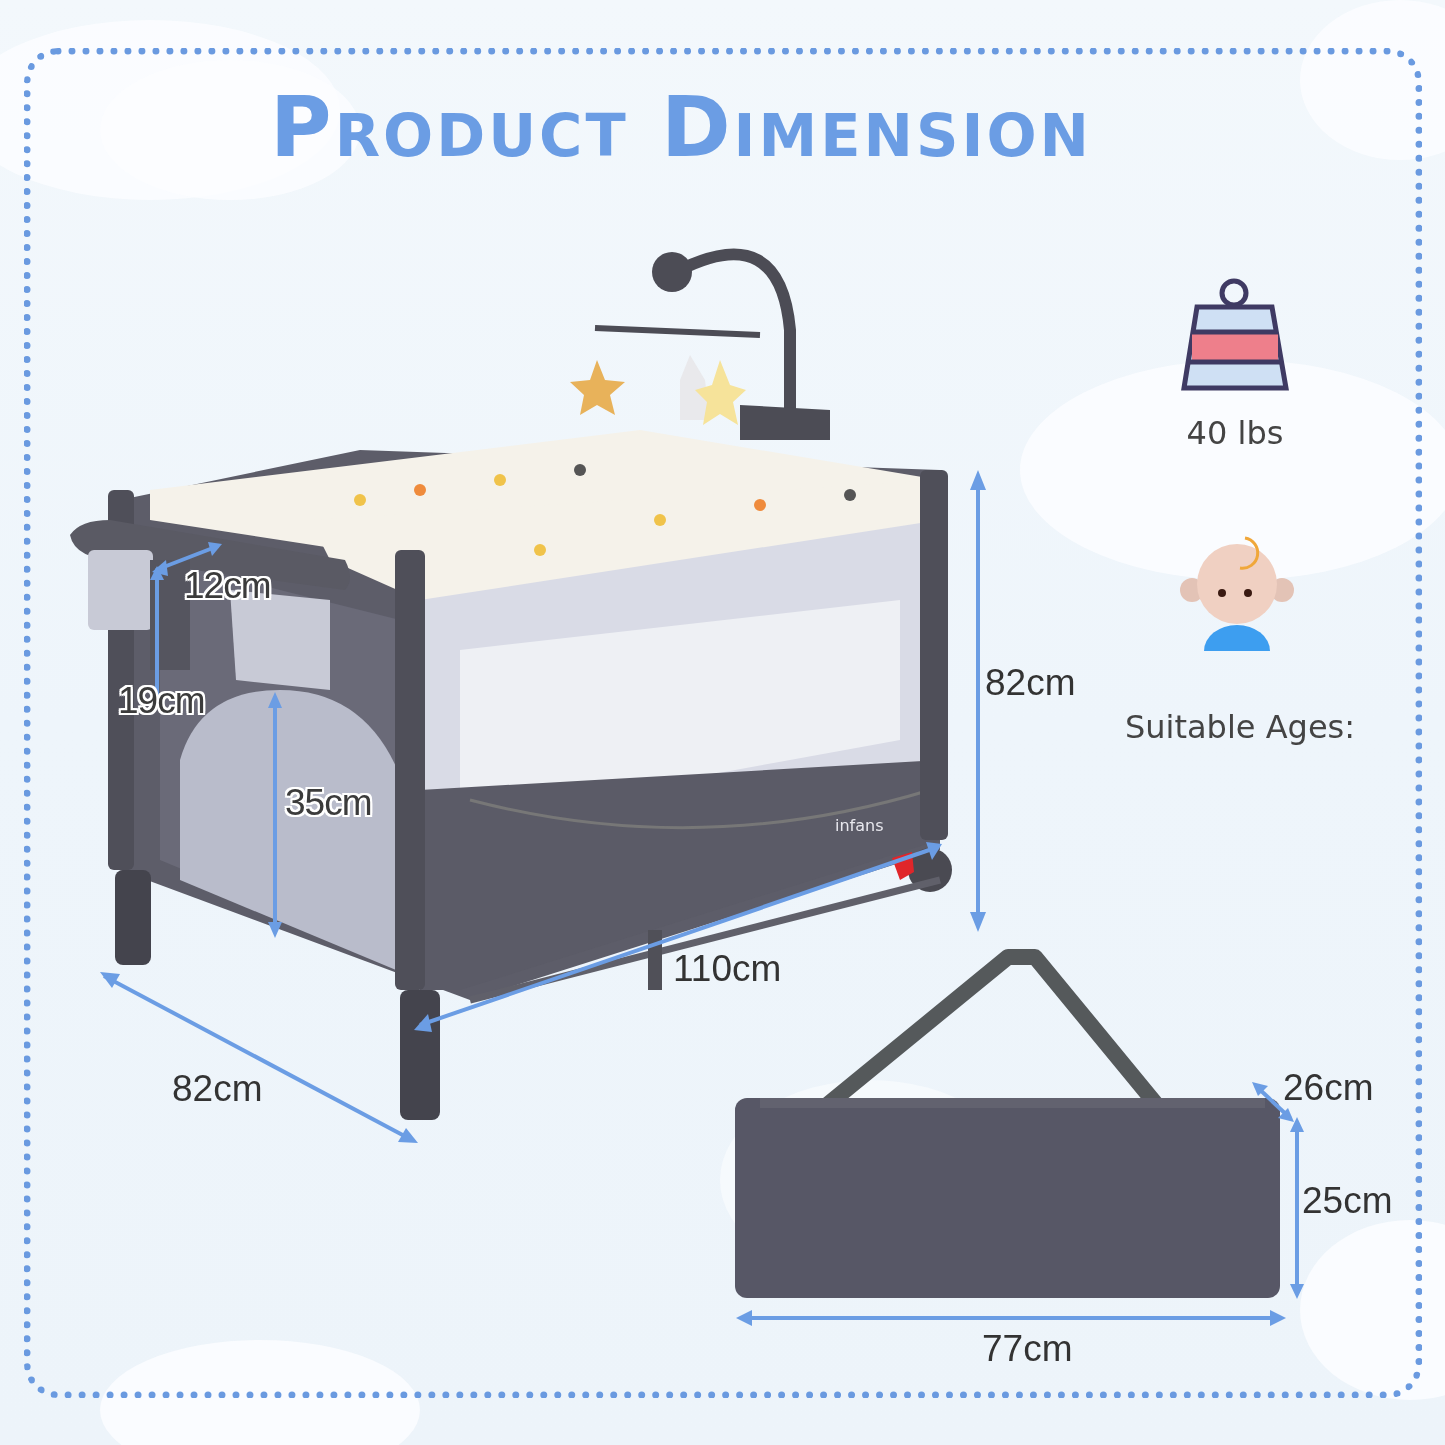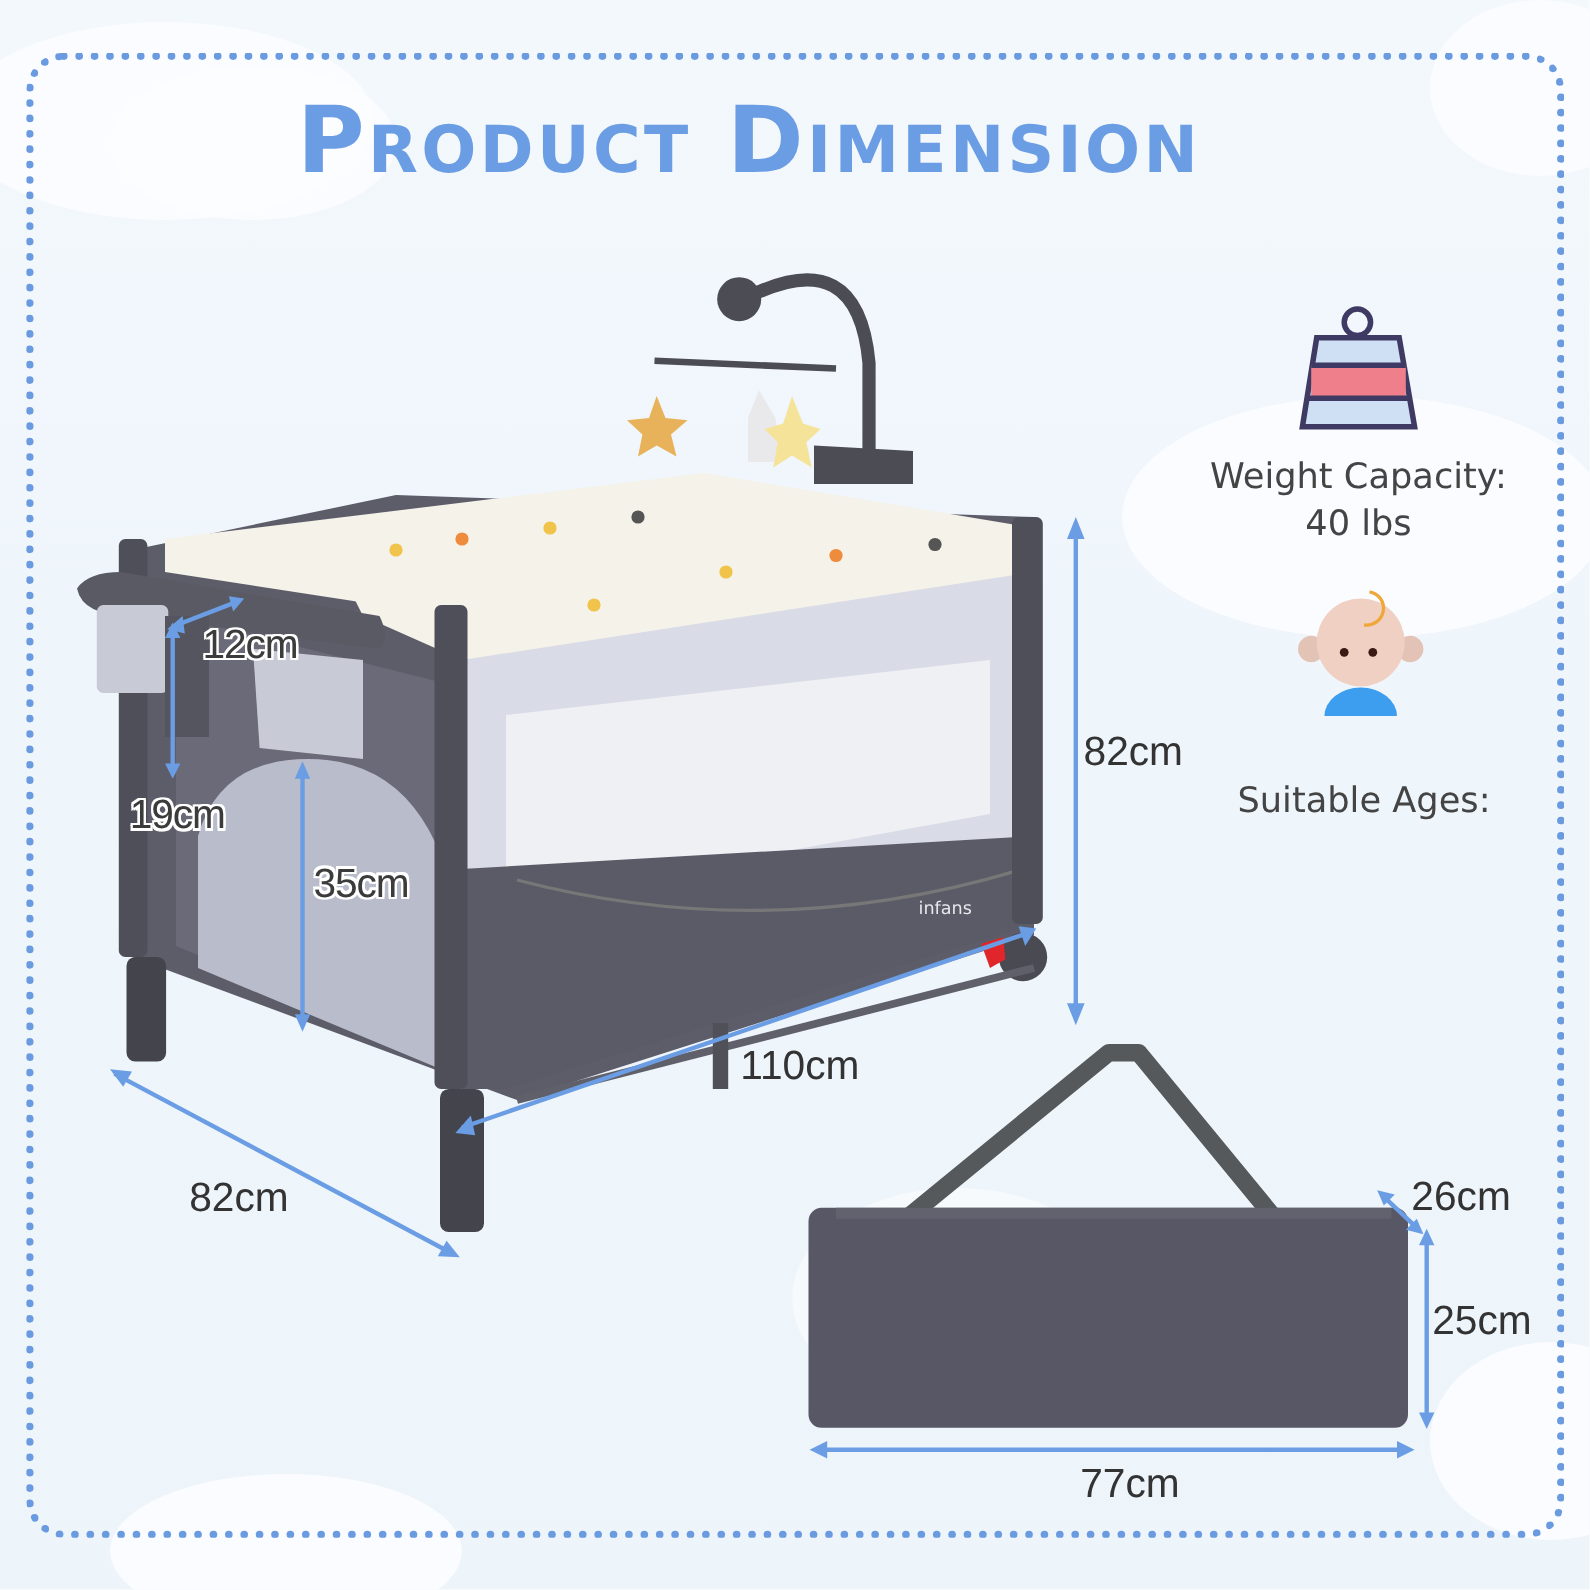--- a/index.html
+++ b/index.html
@@ -141,26 +141,25 @@
     <circle cx="1222" cy="593" r="4" fill="#3a1a12"></circle>
     <circle cx="1248" cy="593" r="4" fill="#3a1a12"></circle>
     <path d="M1204,651 A33,26 0 0 1 1270,651Z" fill="#3d9ef0"></path>
   </g>
 </svg>
 
 <div class="dim" style="left:985px;top:662px;">82cm</div>
 <div class="dim" style="left:673px;top:948px;text-align:center;">110cm</div>
 <div class="dim" style="left:172px;top:1068px;">82cm</div>
 <div class="dim outline" style="left:184px;top:565px;">12cm</div>
-<div class="dim outline" style="left:118px;top:720px;">19cm</div>
+<div class="dim outline" style="left:118px;top:680px;">19cm</div>
 <div class="dim outline" style="left:285px;top:782px;">35cm</div>
 
 <div class="dim" style="left:1283px;top:1056px;margin-top:11px;">26cm</div>
 <div class="dim" style="left:1302px;top:1180px;">25cm</div>
 <div class="dim" style="left:982px;top:1328px;">77cm</div>
 
 <div class="info" style="left:1080px;top:412px;width:310px;">
-  <div>Weight Capacity:</div>
   <div>40 lbs</div>
 </div>
 <div class="info" style="left:1090px;top:674px;width:300px;margin-top:32px;">
   <div>Suitable Ages:</div>
 </div>
 
 </body></html>

